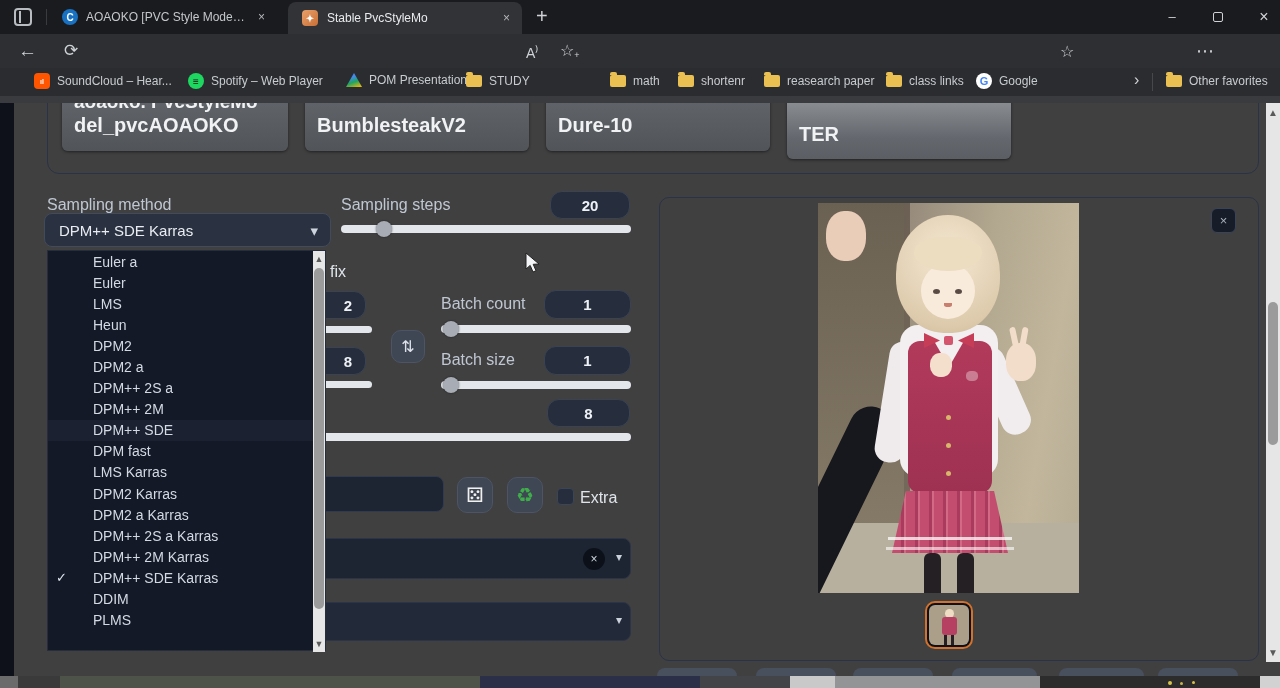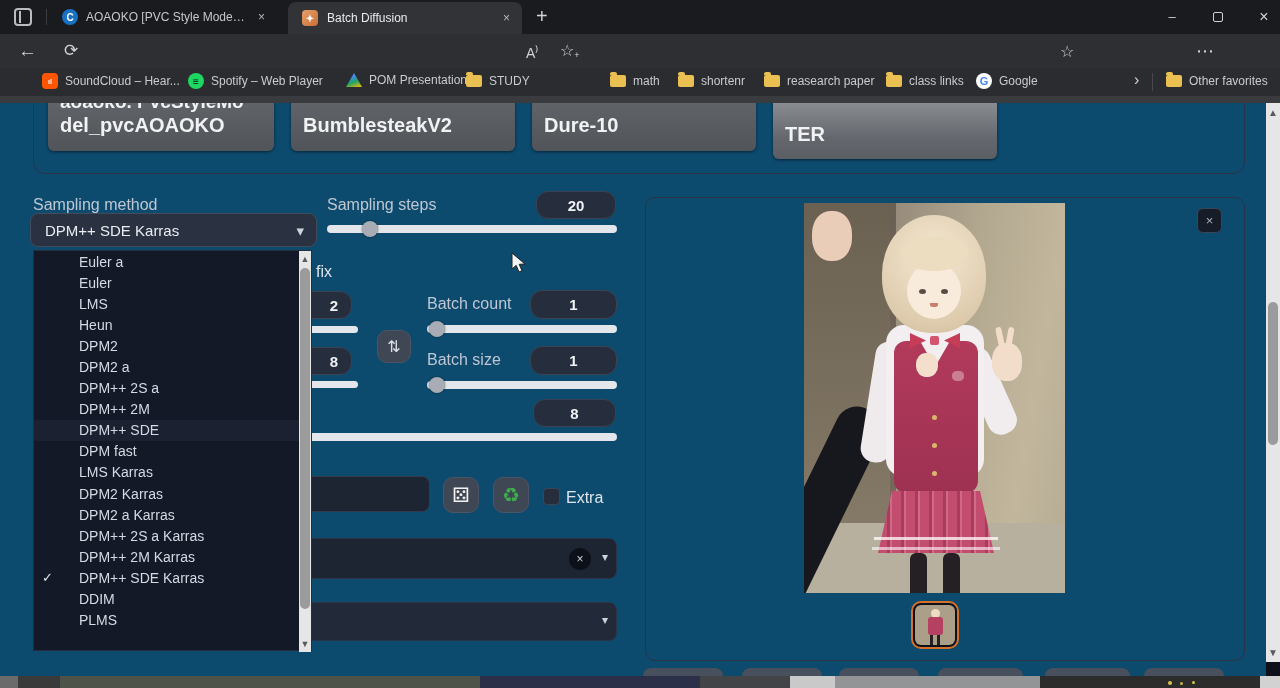--- a/index.html
+++ b/index.html
@@ -18,21 +18,21 @@
   .tclose{width:15px;height:15px;border-radius:3px;color:#b4b7bb;font-size:12px;line-height:14px;text-align:center;}
   .winbtn{width:44px;height:33px;color:#cfd2d6;font-size:13px;display:flex;align-items:center;justify-content:center;}
   .favicon{width:16px;height:16px;border-radius:4px;font-size:10px;font-weight:bold;color:#fff;display:flex;align-items:center;justify-content:center;}
   .pill{left:100px;top:38px;width:424px;height:26px;background:#1f2124;border-radius:13px;display:flex;align-items:center;color:#e7e9eb;font-size:13px;}
   .tbicon{color:#cfd2d6;font-size:17px;}
   .ext{width:20px;height:20px;border-radius:4px;font-size:9px;font-weight:bold;color:#fff;display:flex;align-items:center;justify-content:center;}
   .bmk{display:flex;align-items:center;color:#c8cbcf;font-size:12px;white-space:nowrap;}
   .folder{width:16px;height:12px;background:#e9c051;border-radius:2px;position:relative;display:inline-block;}
   .folder:before{content:"";position:absolute;left:0;top:-3px;width:7px;height:3px;background:#e9c051;border-radius:2px 2px 0 0;}
   
-  .page{left:0;top:96px;width:1266px;height:580px;background:#0c4a6e;overflow:hidden;}
+  .page{left:14px;top:96px;width:1266px;height:580px;background:#404040;overflow:hidden;}
   .panelborder{border:1px solid #2a3247;border-radius:12px;}
   .mcard{background:linear-gradient(#64686e,#515559);border-radius:6px;color:#f1f2f3;font-weight:bold;font-size:20px;box-shadow:0 1px 3px rgba(0,0,0,.5);}
   .mcard.sel{background:linear-gradient(#b2b4b6 0%,#8a8d91 18%,#64686e 70%,#5b5f64 100%);}
   .lbl{color:#bfc7d3;font-size:16px;}
   .valbox{background:#262e3e;border:1px solid #3b4252;border-radius:12px;color:#eef1f5;font-size:15px;display:flex;align-items:center;justify-content:center;font-weight:bold;}
   .track{background:#e3e6ea;border-radius:4px;}
   .handle{width:16px;height:16px;border-radius:50%;background:#a8adb5;box-shadow:0 0 2px rgba(0,0,0,.6);}
   .selectbox{background:#2a3140;border:1px solid #424b5c;border-radius:8px;color:#e9edf2;font-size:15px;display:flex;align-items:center;}
   .list{background:#141927;border:1px solid #262d3d;z-index:20;}
   .opt{height:21.1px;display:flex;align-items:center;padding-left:45px;color:#d3dae4;font-size:14px;position:relative;}
@@ -57,21 +57,21 @@
     <div class="ab" style="left:46px;top:9px;width:1px;height:16px;background:#3a3b3e;"></div>
 
     <div class="ab tab" style="left:52px;top:1px;width:232px;">
       <span class="favicon" style="margin-left:10px;background:#1971c2;border-radius:50%;">C</span>
       <span class="tab-title" style="margin-left:8px;width:160px;">AOAOKO [PVC Style Model] - PV</span>
       <span class="tclose" style="margin-left:8px;">×</span>
     </div>
 
     <div class="ab tab active" style="left:288px;top:2px;width:234px;">
       <span class="favicon" style="margin-left:14px;background:linear-gradient(135deg,#e8a06a,#c96f35);">✦</span>
-      <span class="tab-title" style="margin-left:9px;width:160px;">Batch Diffusion</span>
+      <span class="tab-title" style="margin-left:9px;width:160px;">Stable PvcStyleMo</span>
       <span class="tclose" style="margin-left:12px;">×</span>
     </div>
 
     <div class="ab tbicon" style="left:536px;top:5px;font-size:20px;">+</div>
 
     <div class="ab winbtn" style="left:1150px;top:0;">–</div>
     <div class="ab winbtn" style="left:1196px;top:0;">
         <span style="width:10px;height:10px;border:1px solid #cfd2d6;display:inline-block;border-radius:2px;"></span>
       </div>
     <div class="ab winbtn" style="left:1242px;top:0;font-size:16px;">×</div>
@@ -112,21 +112,21 @@
 
     <div class="ab" style="left:1048px;top:42px;width:1px;height:19px;background:#46484c;"></div>
     <div class="ab tbicon" style="left:1060px;top:8px;font-size:16px;">☆</div>
     <div class="ab" style="left:1106px;top:42px;width:16px;height:16px;border:1.5px solid #cfd2d6;border-radius:3px;color:#cfd2d6;font-size:11px;text-align:center;line-height:14px;">+</div>
     <div class="ab" style="left:1146px;top:39px;width:24px;height:24px;border-radius:50%;background:radial-gradient(circle at 40% 35%,#c9a1a8 0 35%,#6a4a52 60%,#2e2530 100%);"></div>
     <div class="ab tbicon" style="left:1196px;top:6px;font-size:18px;">⋯</div>
     <div class="ab" style="left:1238px;top:37px;width:28px;height:28px;border-radius:50%;background:radial-gradient(circle at 35% 30%,#6fc3f2,#1b6fd4 70%,#0f4aa0);color:#fff;font-weight:bold;font-style:italic;display:flex;align-items:center;justify-content:center;">b</div>
   </div>
 
   <div class="ab bookbar">
-    <div class="ab bmk" style="left:42px;top:5px;">
+    <div class="ab bmk" style="left:34px;top:5px;">
         <span class="ext" style="width:16px;height:16px;background:#f50;font-size:7px;">ıl</span>
         <span style="margin-left:7px;">SoundCloud – Hear...</span>
       </div>
     <div class="ab bmk" style="left:188px;top:5px;">
         <span class="ext" style="width:16px;height:16px;background:#1ed760;border-radius:50%;color:#111;font-size:10px;">≡</span>
         <span style="margin-left:7px;">Spotify – Web Player</span>
       </div>
     <div class="ab bmk" style="left:346px;top:5px;">
         <span style="width:16px;height:14px;display:inline-block;clip-path:polygon(50% 0,100% 100%,0 100%);background:linear-gradient(160deg,#4688f4 30%,#1fa463 60%,#ffba00);"></span>
         <span style="margin-left:7px;">POM Presentations...</span>

